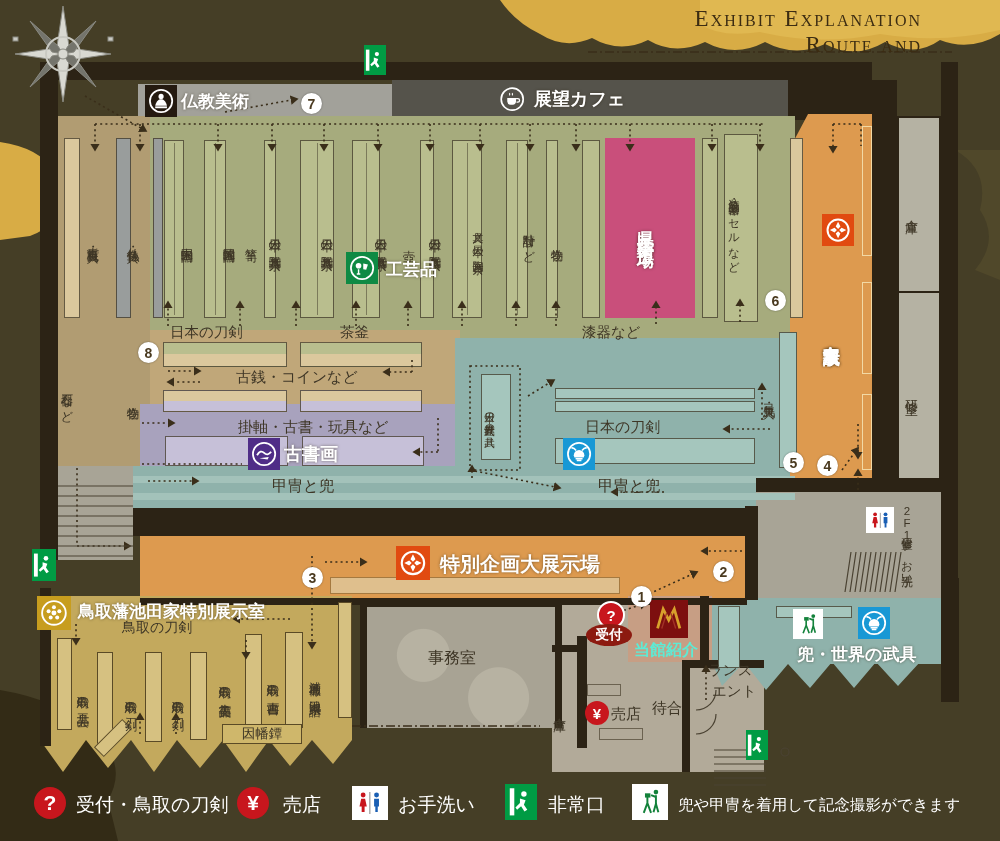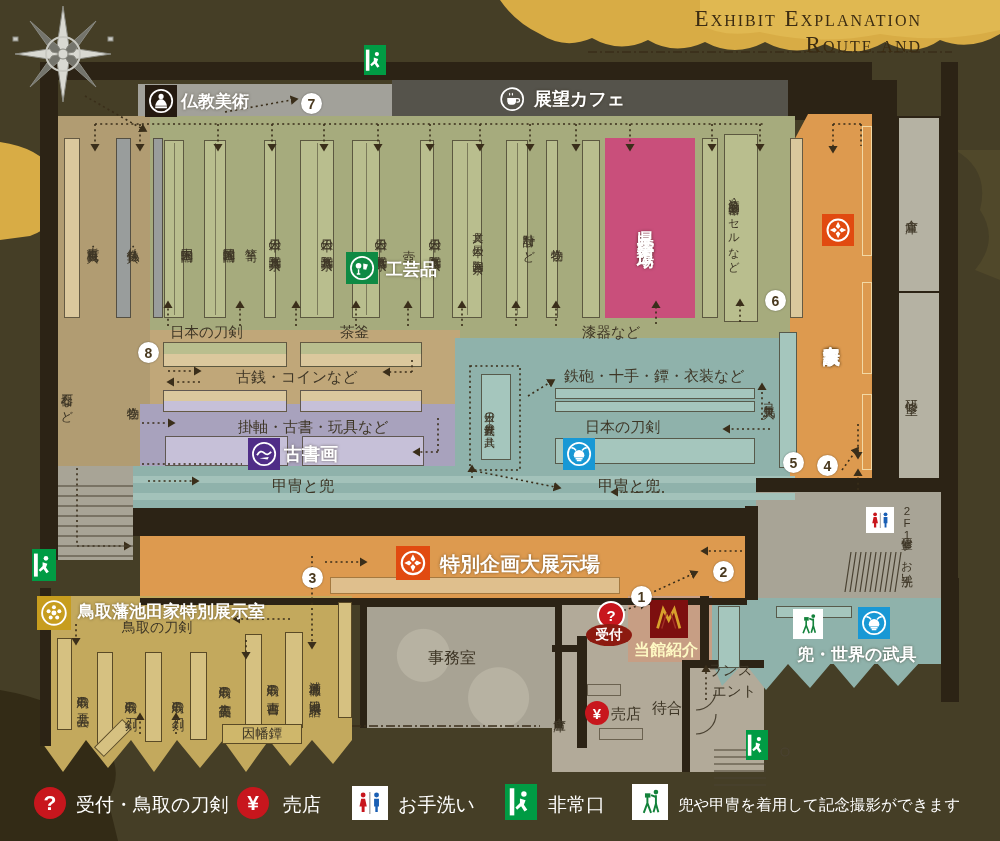--- a/index.html
+++ b/index.html
@@ -319,21 +319,20 @@
   <div class="badge" style="left:248px;top:438px;width:32px;height:32px;background:#4f2d87">
     <svg viewBox="0 0 24 24">
         <circle cx="12" cy="12" r="9.5" fill="none" stroke="#fff" stroke-width="1.5"></circle>
         <path d="M6 13q3-5 6-2t6-1" fill="none" stroke="#fff" stroke-width="1.6"></path>
         <path d="M8 15.5l8-1-1 2.2z" fill="#fff"></path>
       </svg>
   </div>
   <div class="lbl wt" style="left:284px;top:442px;font-size:18px;font-weight:bold">古書画</div>
 
   <div class="lbl v dk" style="left:760px;top:334px;height:124px;font-size:12.5px">弓矢・馬具</div>
-  <div class="lbl dk" style="left:564px;top:367px;font-size:15px">鉄砲・十手・鐔・衣装など</div>
   <div class="lbl v dk" style="left:483px;top:376px;height:82px;font-size:10.5px;letter-spacing:0">
     <span>日本の武具</span><span>世界の武具</span>
   </div>
   <div class="lbl dk" style="left:585px;top:418px;font-size:15px">日本の刀剣</div>
   <div class="badge" style="left:563px;top:438px;width:32px;height:32px;background:#1898d5">
     <svg viewBox="0 0 24 24">
         <circle cx="12" cy="12" r="9.5" fill="none" stroke="#fff" stroke-width="1.5"></circle>
         <path d="M7.5 13a4.5 4.5 0 0 1 9 0l-.5 2h-8z" fill="#fff"></path>
         <path d="M9.5 9Q7 6 5.5 7M14.5 9q2.5-3 4-2" stroke="#fff" stroke-width="1.4" fill="none"></path>
         <path d="M9 16h6M10 17.5h4" stroke="#fff" stroke-width="1.2" fill="none"></path>
@@ -400,21 +399,21 @@
   <div class="badge" style="left:597px;top:601px;width:24px;height:24px;background:#c8161d;border:2px solid #fff;border-radius:50%;color:#fff;font-weight:bold;font-size:15px">?</div>
   <div class="badge" style="left:586px;top:624px;width:46px;height:22px;background:#8c1a10;border-radius:50%;z-index:7">
       <span style="color:#fff;font-size:13.5px;font-weight:bold">受付</span>
     </div>
   <div class="badge" style="left:650px;top:600px;width:38px;height:38px;background:#7d0f0f">
     <svg viewBox="0 0 24 24">
         <path d="M4 19L8 5l4 8 4-8 4 14" fill="none" stroke="#d8a12c" stroke-width="2"></path>
         <path d="M7 19L10.5 8M17 19L13.5 8" stroke="#a23327" stroke-width="1" fill="none"></path>
       </svg>
   </div>
-  <div class="lbl" style="left:634px;top:640px;font-size:16px;font-weight:bold;color:#fef9c3">当館紹介</div>
+  <div class="lbl" style="left:634px;top:640px;font-size:16px;font-weight:bold;color:#5eead4">当館紹介</div>
   <div class="lbl v dk" style="left:550px;top:684px;height:48px;font-size:13px">倉庫</div>
   <div class="badge" style="left:585px;top:701px;width:24px;height:24px;background:#c8161d;border-radius:50%;color:#fff;font-weight:bold;font-size:15px">¥</div>
   <div class="lbl dk" style="left:611px;top:705px;font-size:15px">売店</div>
   <div class="lbl dk" style="left:652px;top:699px;font-size:15px">待合</div>
   <div class="lbl dk" style="left:712px;top:682px;font-size:14.5px">エント</div>
   <div class="lbl dk" style="left:708px;top:661px;font-size:14.5px">ランス</div>
 
   <div class="badge" style="left:793px;top:609px;width:30px;height:30px;background:#fff">
     <svg viewBox="0 0 26 26">
         <g stroke="#13823b" stroke-width="1.6" fill="none">

